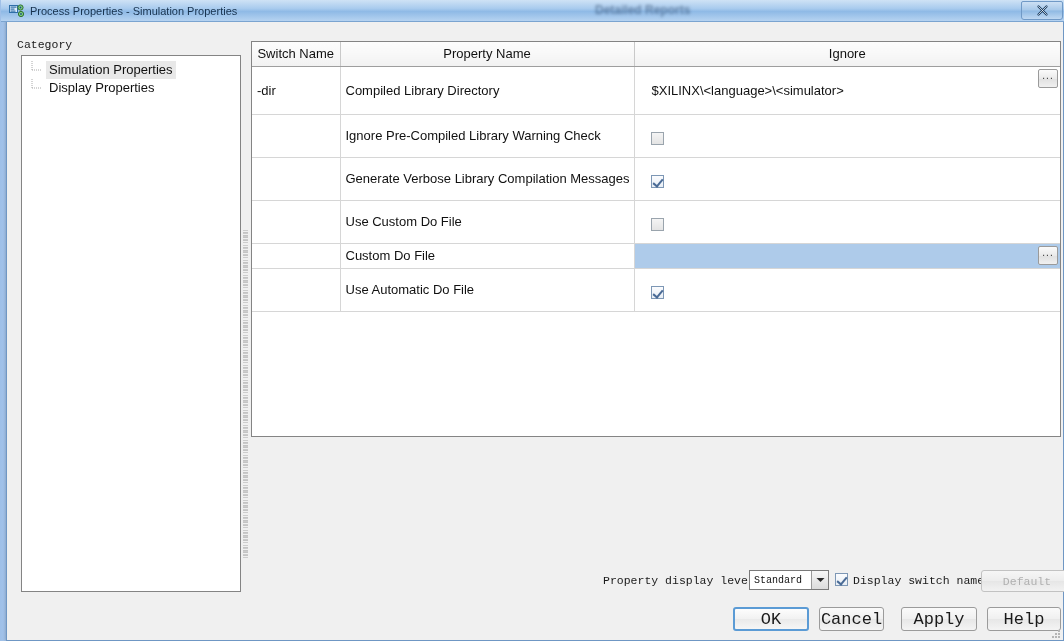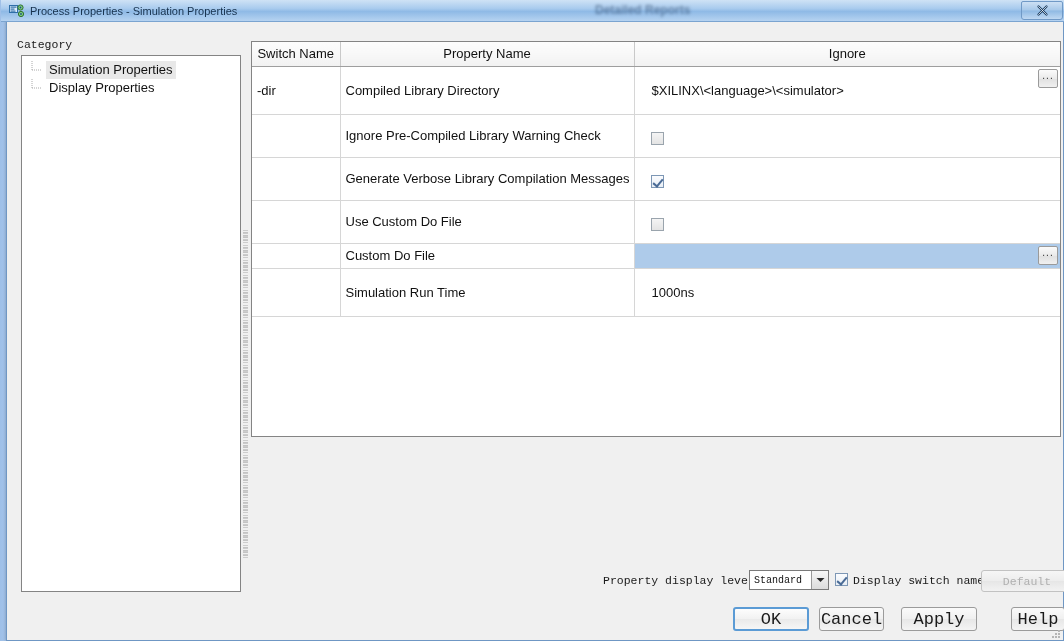--- a/index.html
+++ b/index.html
@@ -256,21 +256,21 @@
     display: flex; align-items: center; justify-content: center;
     cursor: pointer;
   }
   #btn-ok {
     left: 726px; width: 76px;
     border: 2px solid #5b9bd5;
     background: linear-gradient(to bottom, #fdfdfd 0%, #f2f2f2 48%, #eaeaea 52%, #f6f6f6 100%);
   }
   #btn-cancel { left: 812px; width: 65px; }
   #btn-apply  { left: 894px; width: 76px; }
-  #btn-help   { left: 1004px; width: 54px; }
+  #btn-help   { left: 980px; width: 74px; }
 
   #resize-grip {
     position: absolute; right: 2px; bottom: 2px; width: 12px; height: 12px;
   }
 </style>
 </head>
 <body>
 
 <div id="window">
 
@@ -367,24 +367,22 @@
           <tr class="sel">
             <td></td>
             <td>Custom Do File</td>
             <td class="valuecell">
               <span class="vtext"></span>
               <span class="ellipsis-btn">...</span>
             </td>
           </tr>
           <tr>
             <td></td>
-            <td>Simulation Run Time</td>
-            <td class="valuecell">
-              <span class="vtext">1000ns</span>
-            </td>
+            <td>Use Automatic Do File</td>
+            <td class="valuecell"><span class="chk on"></span></td>
           </tr>
         </tbody>
     </table>
   </div>
 
   <div id="options-row">
     <span id="pdl-label">Property display level:</span>
 
     <div id="pdl-select">
       <span class="sel-text">Standard</span>

